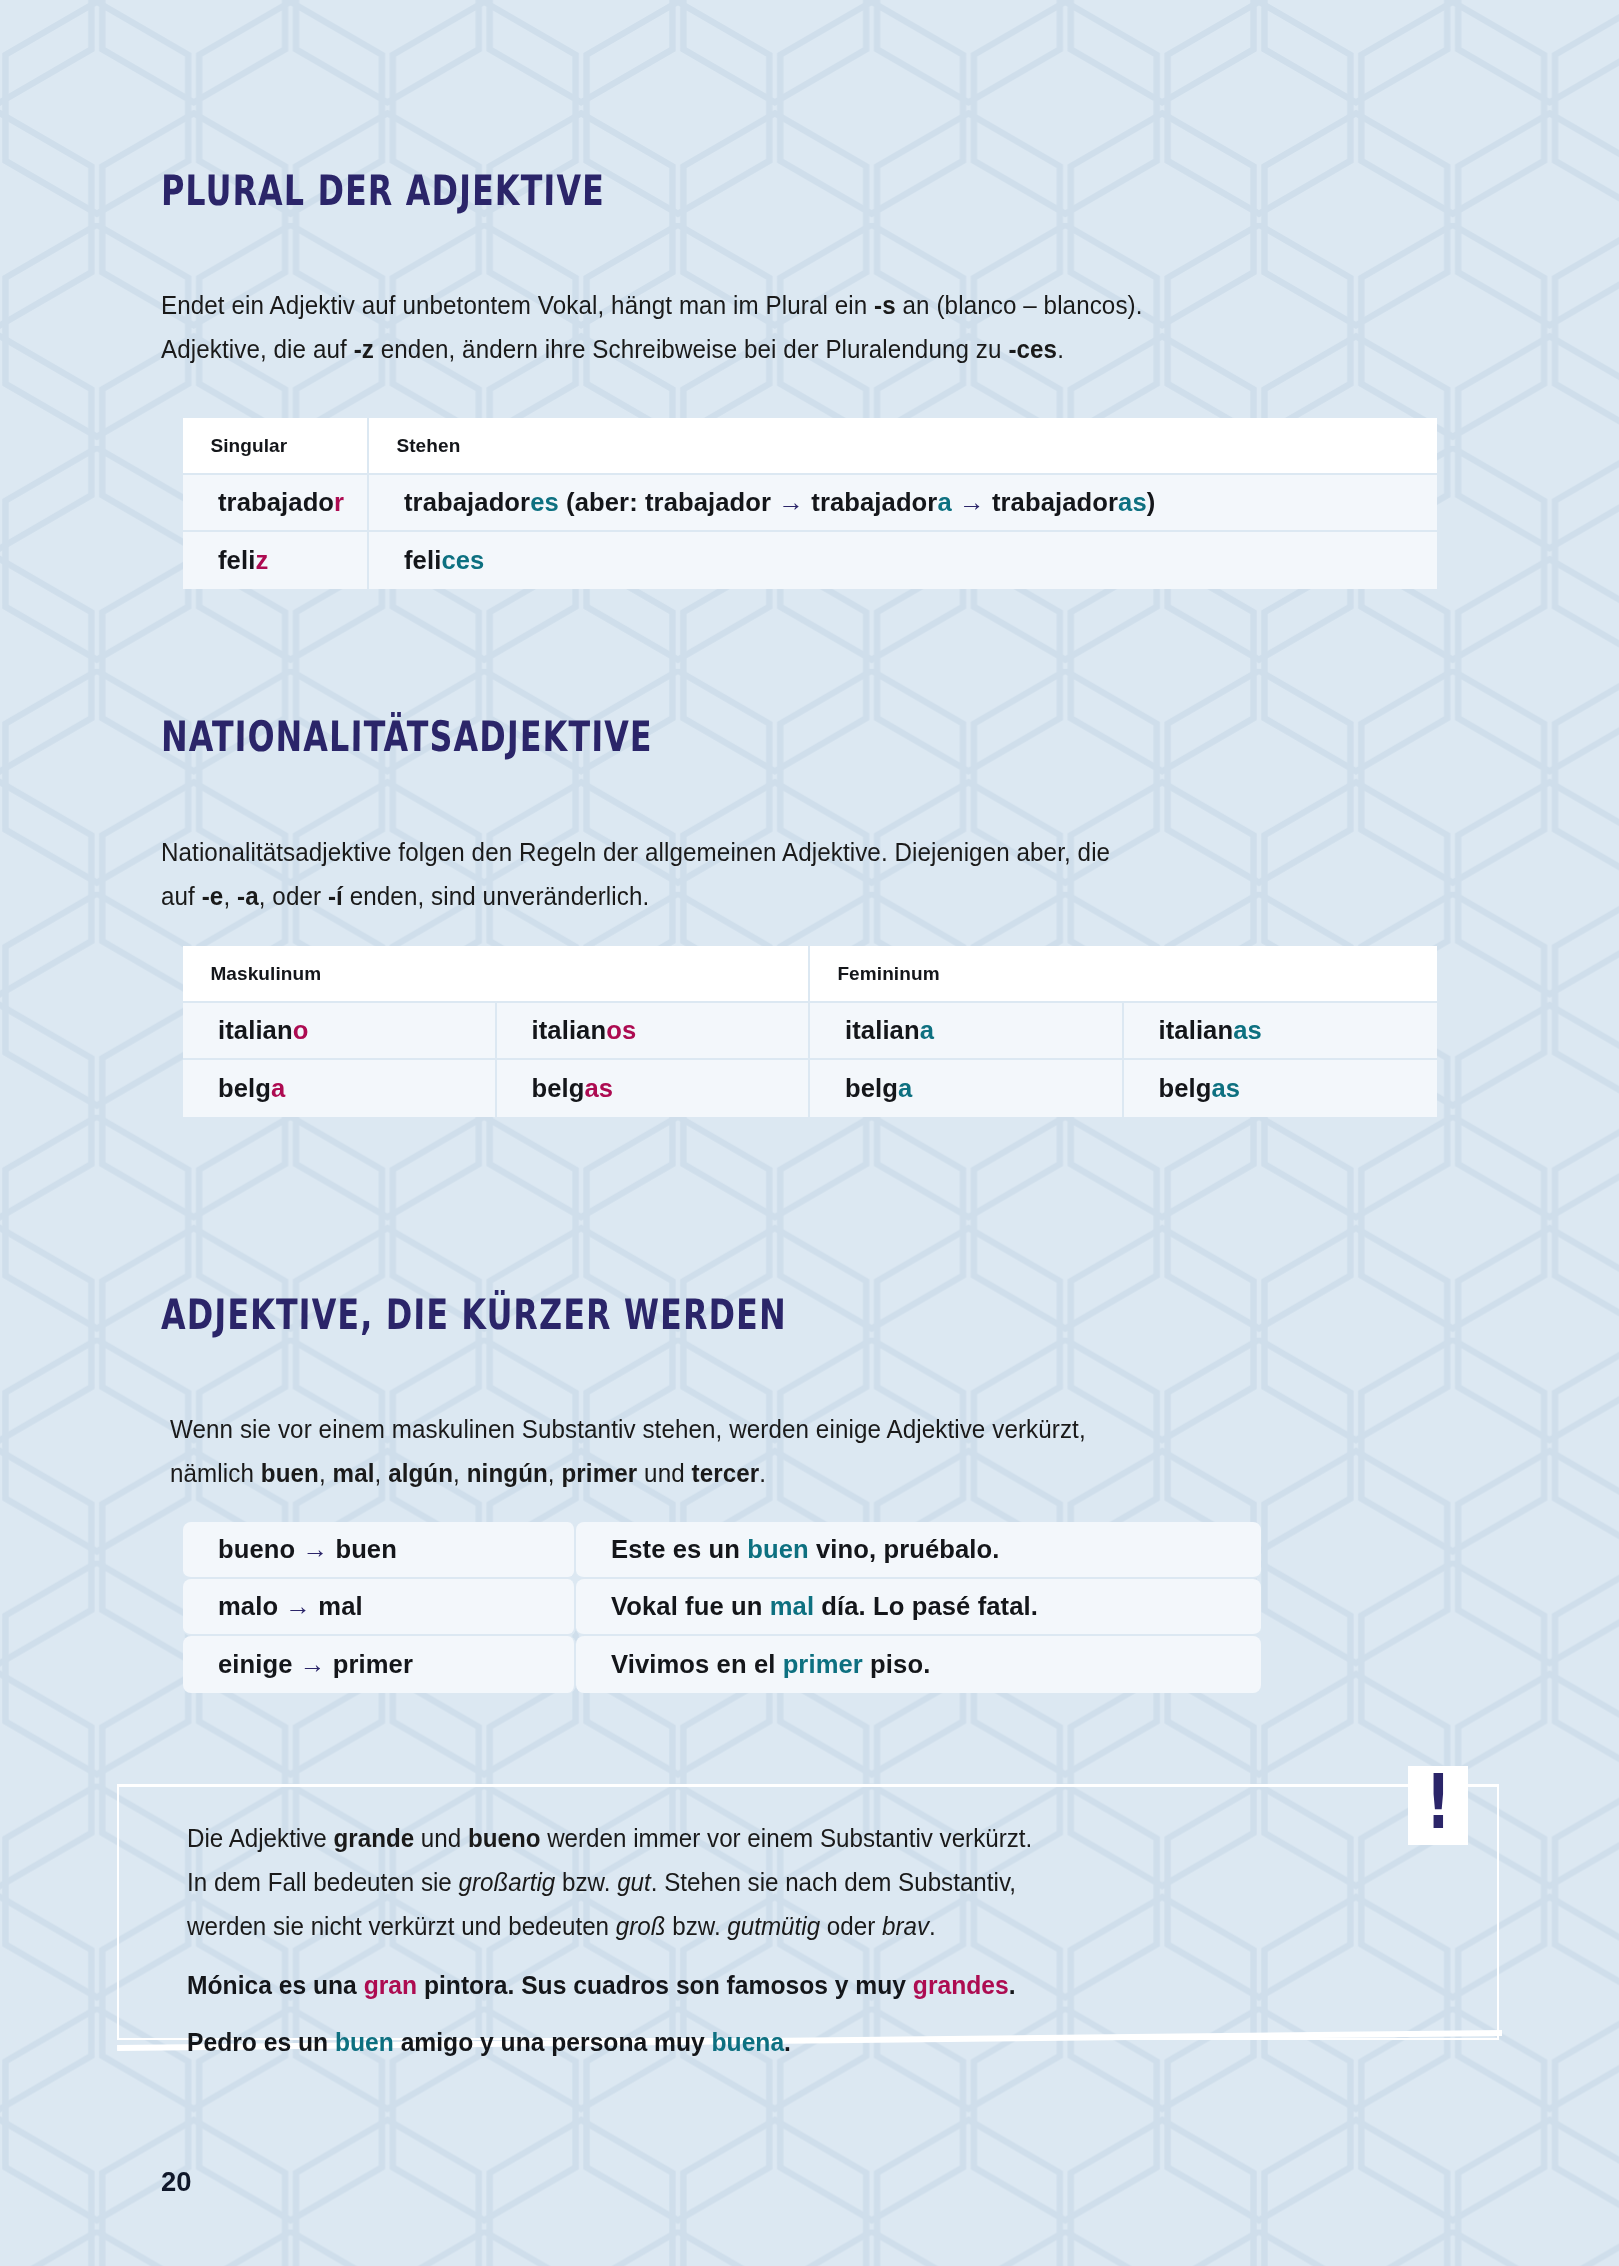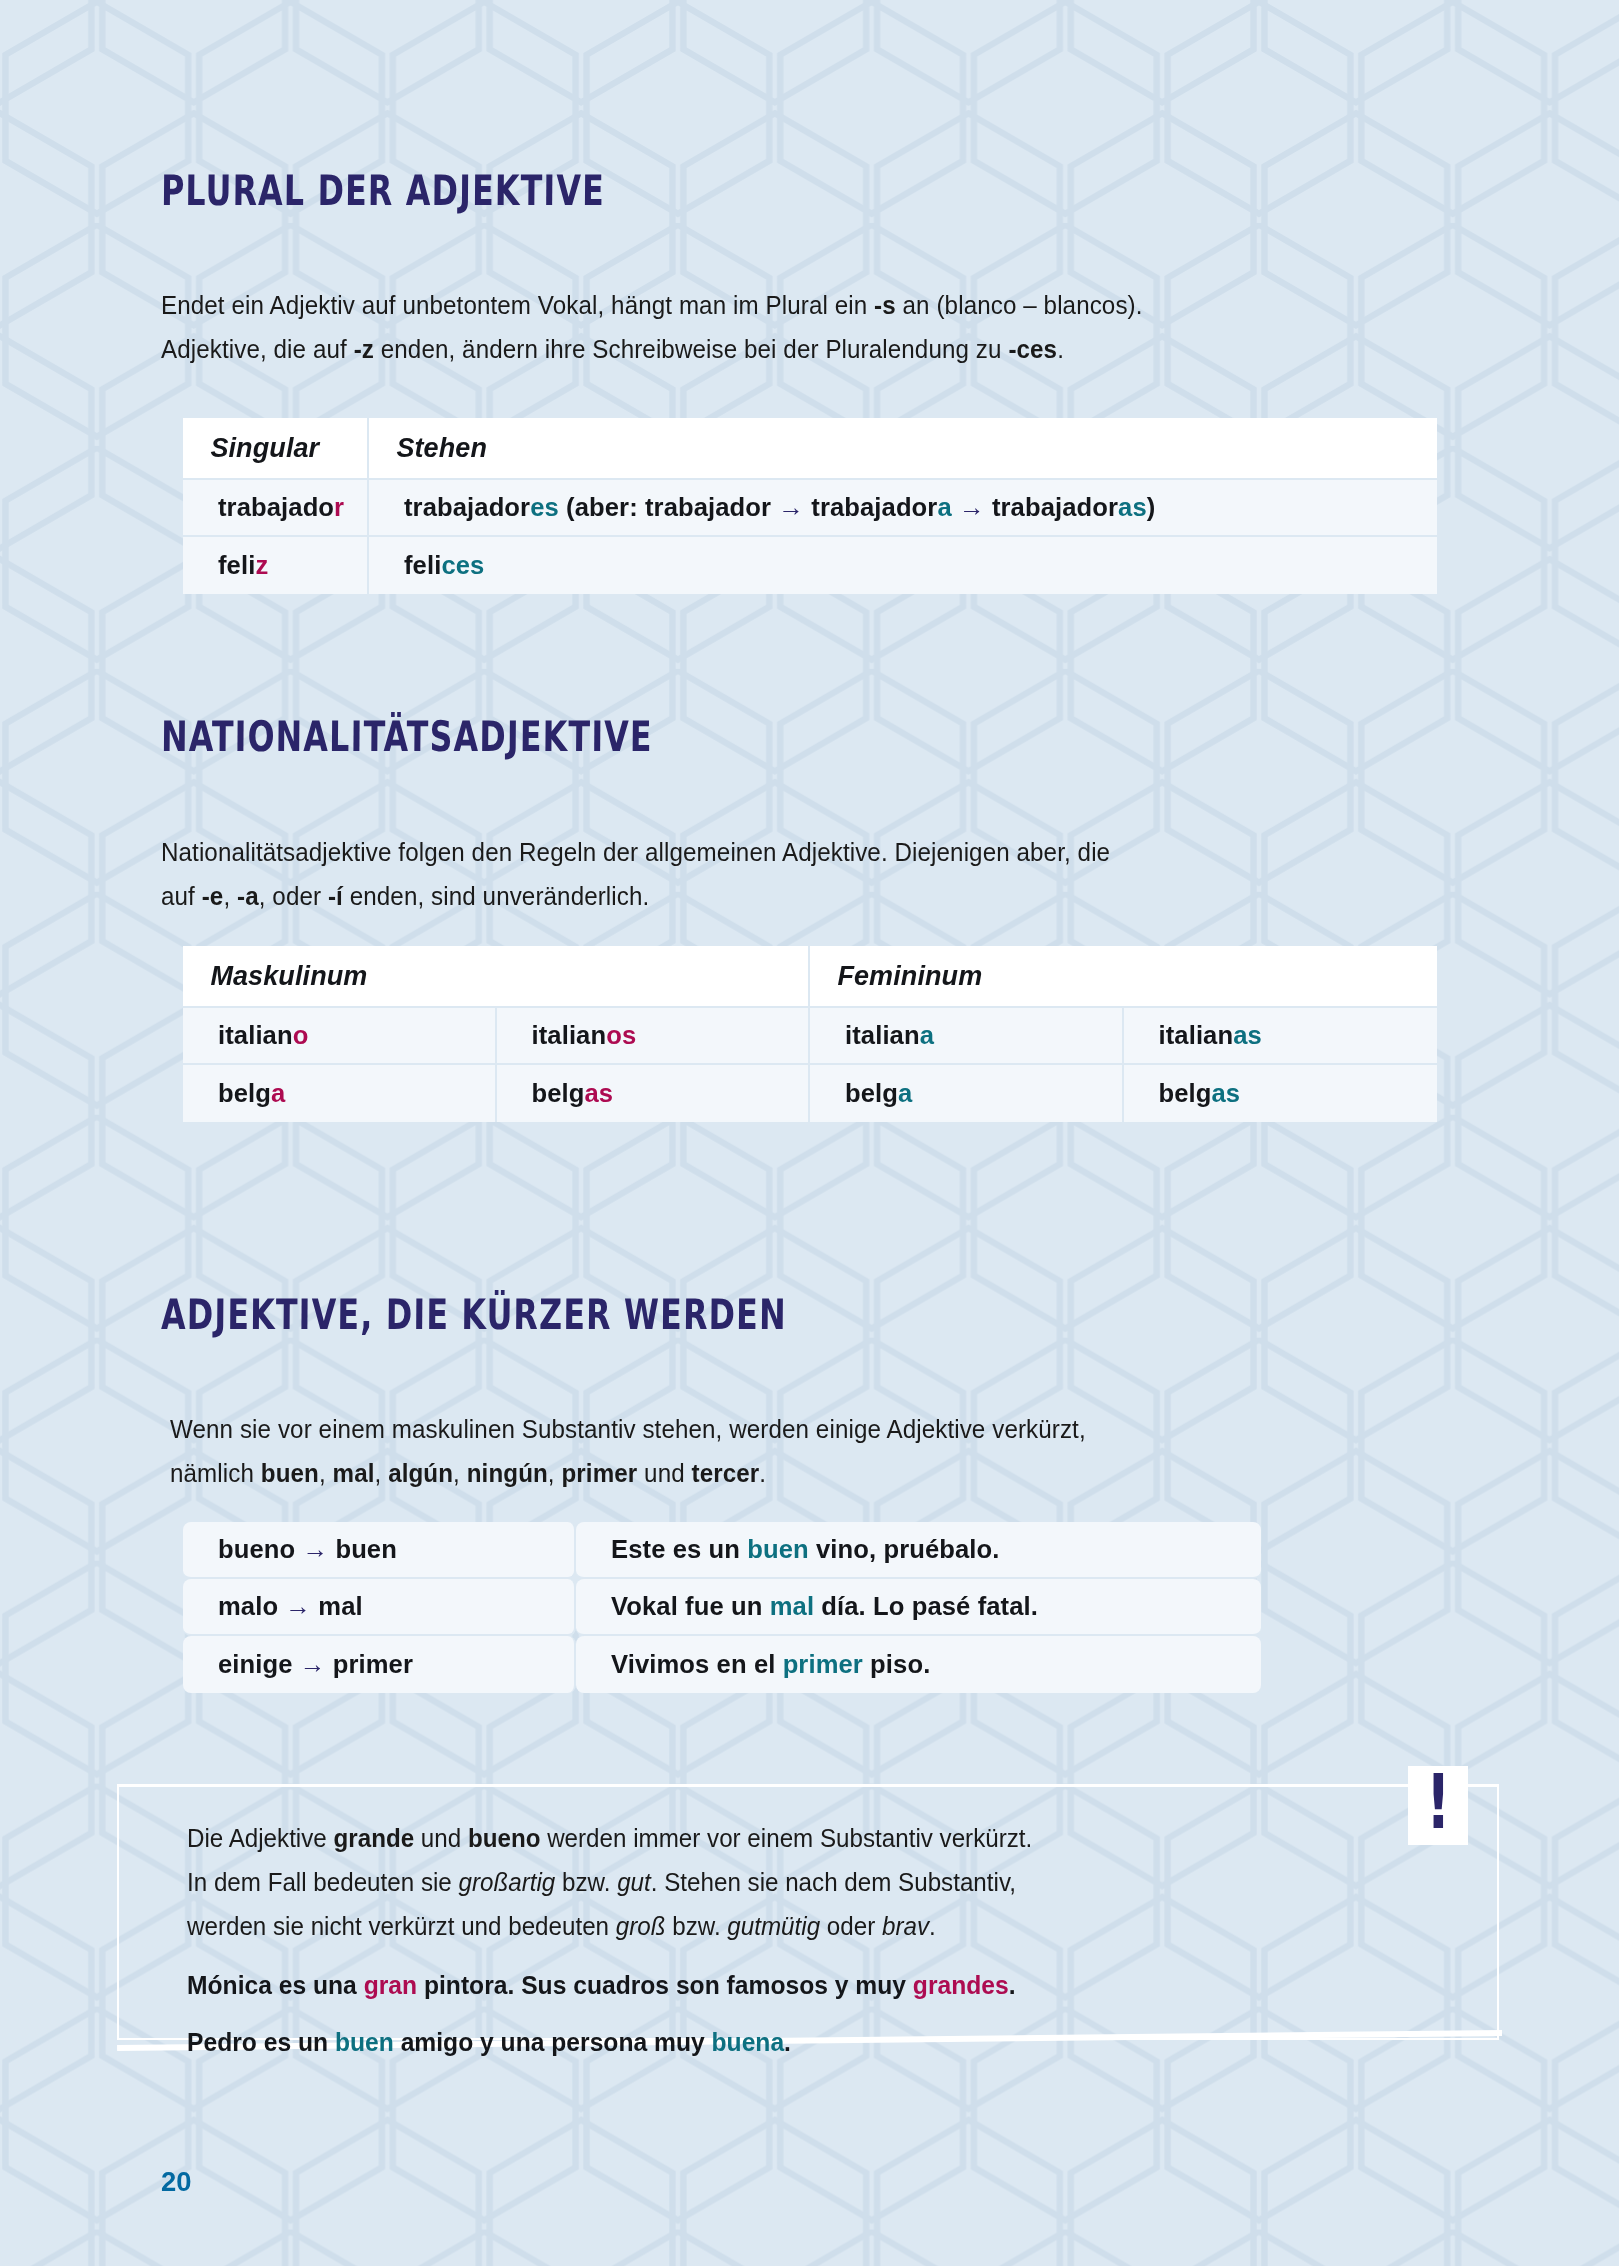--- a/index.html
+++ b/index.html
@@ -77,24 +77,23 @@
     font-size: 25.6px;
     font-weight: 700;
     color: #14161a;
     letter-spacing: 0.1px;
   }
   table.grid td:last-child, table.grid th:last-child { border-right: none; }
   table.grid tr:last-child td { border-bottom: none; }
 
   table.grid thead th {
     background: #ffffff;
-    font-size: 27px;
+    font-size: 19px;
     padding-top: 14.6px;
     padding-bottom: 14.6px;
-    font-style: italic;
   }
   table.grid tbody td { background: #f3f7fb; padding-left: 35px; }
 
   .c-mag { color: #ad0b51; }
   .c-teal { color: #0d7080; }
   .arrow { color: #2b2569; font-weight: 700; }
 
   
   #table-plural td, #table-plural th { height: 57px; }
   #table-plural .col-sing { width: 186px; }
@@ -184,21 +183,21 @@
   }
 
   
   #page-number {
     position: absolute;
     left: 161px;
     top: 2166px;
     font-family: "Liberation Sans Narrow", "Liberation Sans", sans-serif;
     font-size: 27.4px;
     font-weight: 700;
-    color: #0369a1;
+    color: #0f172a;
     z-index: 3;
   }
 </style>
 </head>
 <body>
 
 <svg id="hex-bg" viewBox="0 0 1772 2481" preserveAspectRatio="none" xmlns="http://www.w3.org/2000/svg">
   <defs>
     <pattern id="hexpat" width="212" height="244" patternUnits="userSpaceOnUse">
       <g fill="none" stroke="#cfdeeb" stroke-width="7">

